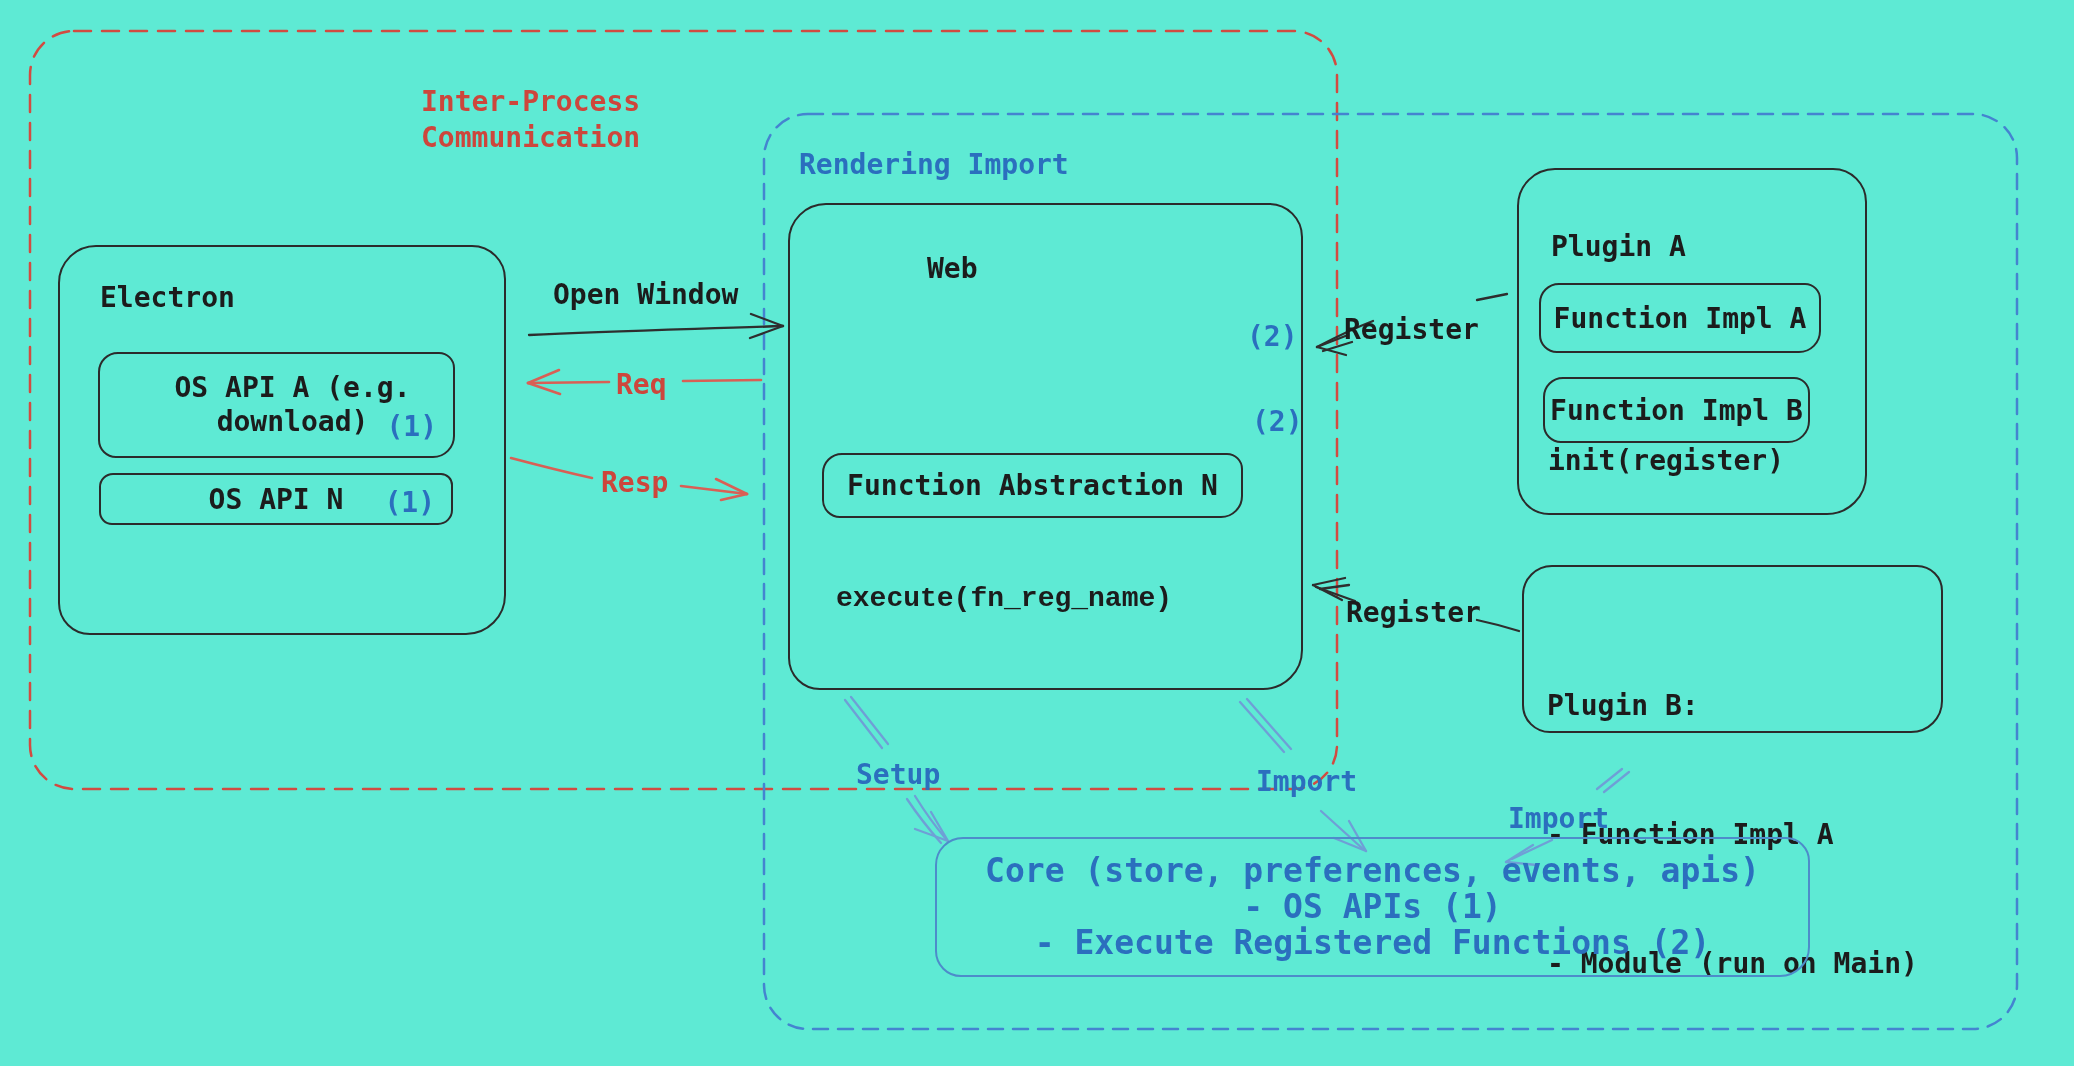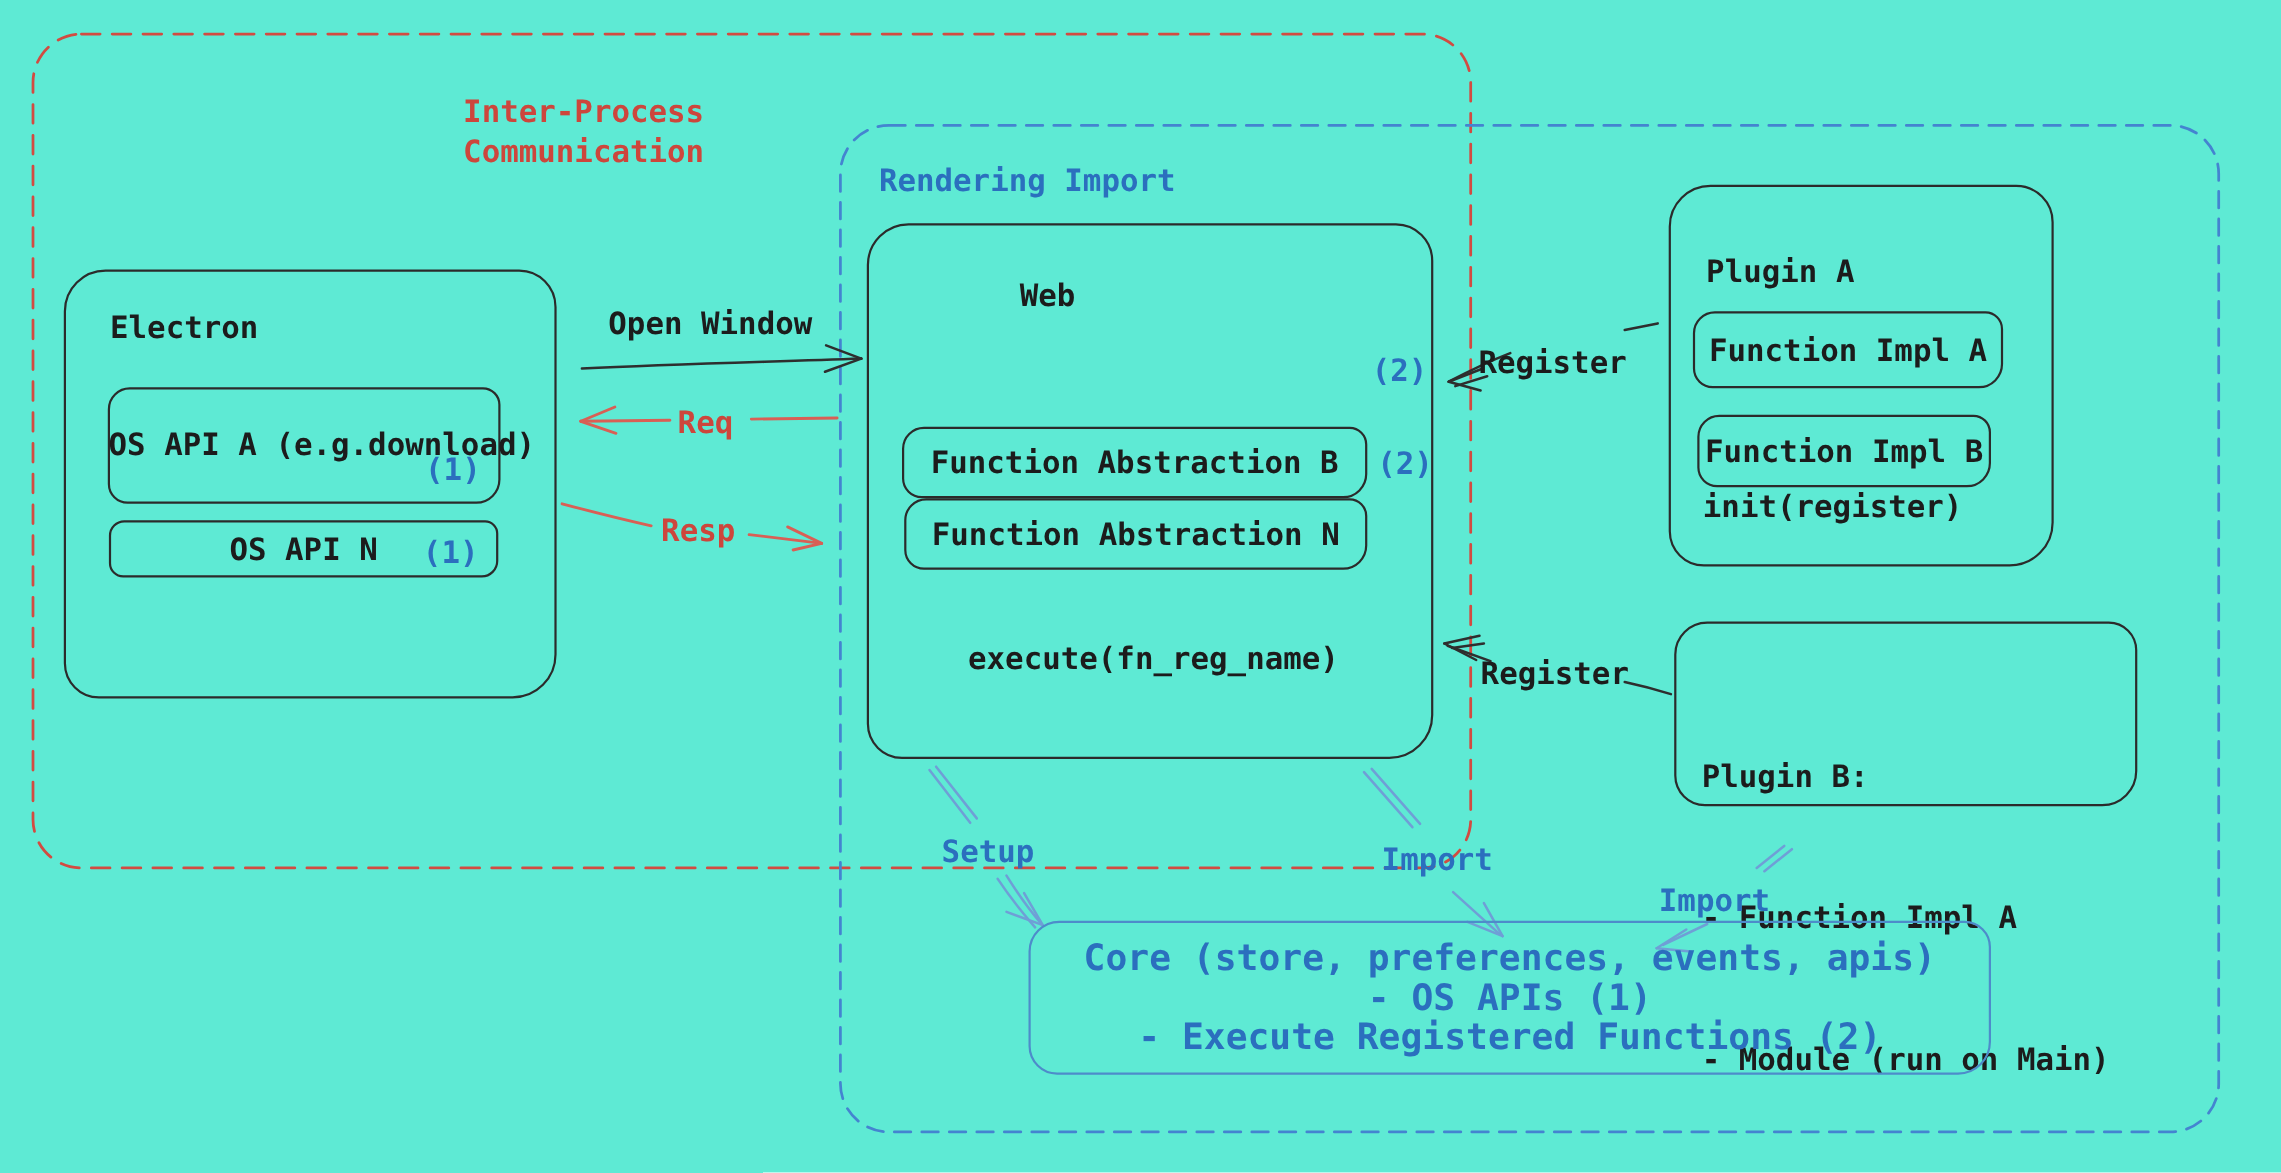--- a/index.html
+++ b/index.html
@@ -13,21 +13,21 @@
   .t{position:absolute;font-weight:bold;font-size:28px;line-height:1.25;color:#1c1c1c;white-space:pre;}
   .blue{color:#2b6fbe;}
   .red{color:#cd463c;}
   .box{position:absolute;border:2.4px solid #2b2b2b;background:transparent;
        display:flex;align-items:center;justify-content:center;
        font-weight:bold;font-size:28px;color:#1c1c1c;white-space:pre;box-sizing:border-box;}
   .r-lg{border-radius:38px 34px 40px 32px;}
   .r-md{border-radius:20px 16px 22px 18px;}
   .r-sm{border-radius:14px 12px 15px 13px;}
   .ref{position:absolute;color:#2b6fbe;font-weight:bold;font-size:28px;}
-  .col{flex-direction:row;line-height:34px;padding-left:32px;}
+  .col{flex-direction:column;line-height:34px;padding-left:32px;}
   .core-box{position:absolute;border:2.2px solid #4d8cca;border-radius:28px 24px 30px 26px;
             display:flex;flex-direction:column;align-items:center;justify-content:center;
             color:#2b6fbe;font-weight:bold;font-size:33px;line-height:36px;white-space:pre;box-sizing:border-box;}
   .pb-box{position:absolute;border:2.4px solid #2b2b2b;border-radius:30px 26px 32px 28px;
           box-sizing:border-box;padding:31px 0 0 23px;
           font-weight:bold;font-size:28px;line-height:43px;color:#1c1c1c;white-space:pre;}
   .pb-box span{display:block;}
 </style>
 </head>
 <body>
@@ -121,30 +121,27 @@
 
   <div class="t" style="left:553px;top:277px;">Open Window</div>
   <div class="t red" style="left:616px;top:367px;">Req</div>
   <div class="t red" style="left:601px;top:465px;">Resp</div>
 
   <div class="box r-lg" style="left:788px;top:203px;width:515px;height:487px;"></div>
   <div class="t" style="left:927px;top:251px;">Web</div>
 
   <div class="ref" style="left:1247px;top:320px;">(2)</div>
 
-  <div class="box r-md" style="left:820px;top:388px;width:423px;height:65px;">
-    <span>Function Abstraction B</span>
-  </div>
   <div class="ref" style="left:1252px;top:405px;">(2)</div>
 
   <div class="box r-md" style="left:822px;top:453px;width:421px;height:65px;">
     <span>Function Abstraction N</span>
   </div>
 
-  <div class="t" style="left:880px;top:581px;">execute(fn_reg_name)</div>
+  <div class="t" style="left:836px;top:581px;font-family:Liberation Mono, monospace;">execute(fn_reg_name)</div>
 
   <div class="t" style="left:1344px;top:312px;">Register</div>
   <div class="t" style="left:1346px;top:595px;">Register</div>
 
   <div class="box r-lg" style="left:1517px;top:168px;width:350px;height:347px;"></div>
   <div class="t" style="left:1551px;top:229px;">Plugin A</div>
   <div class="box r-md" style="left:1539px;top:283px;width:282px;height:70px;">
     <span>Function Impl A</span>
   </div>
   <div class="box r-md" style="left:1543px;top:377px;width:267px;height:66px;">

